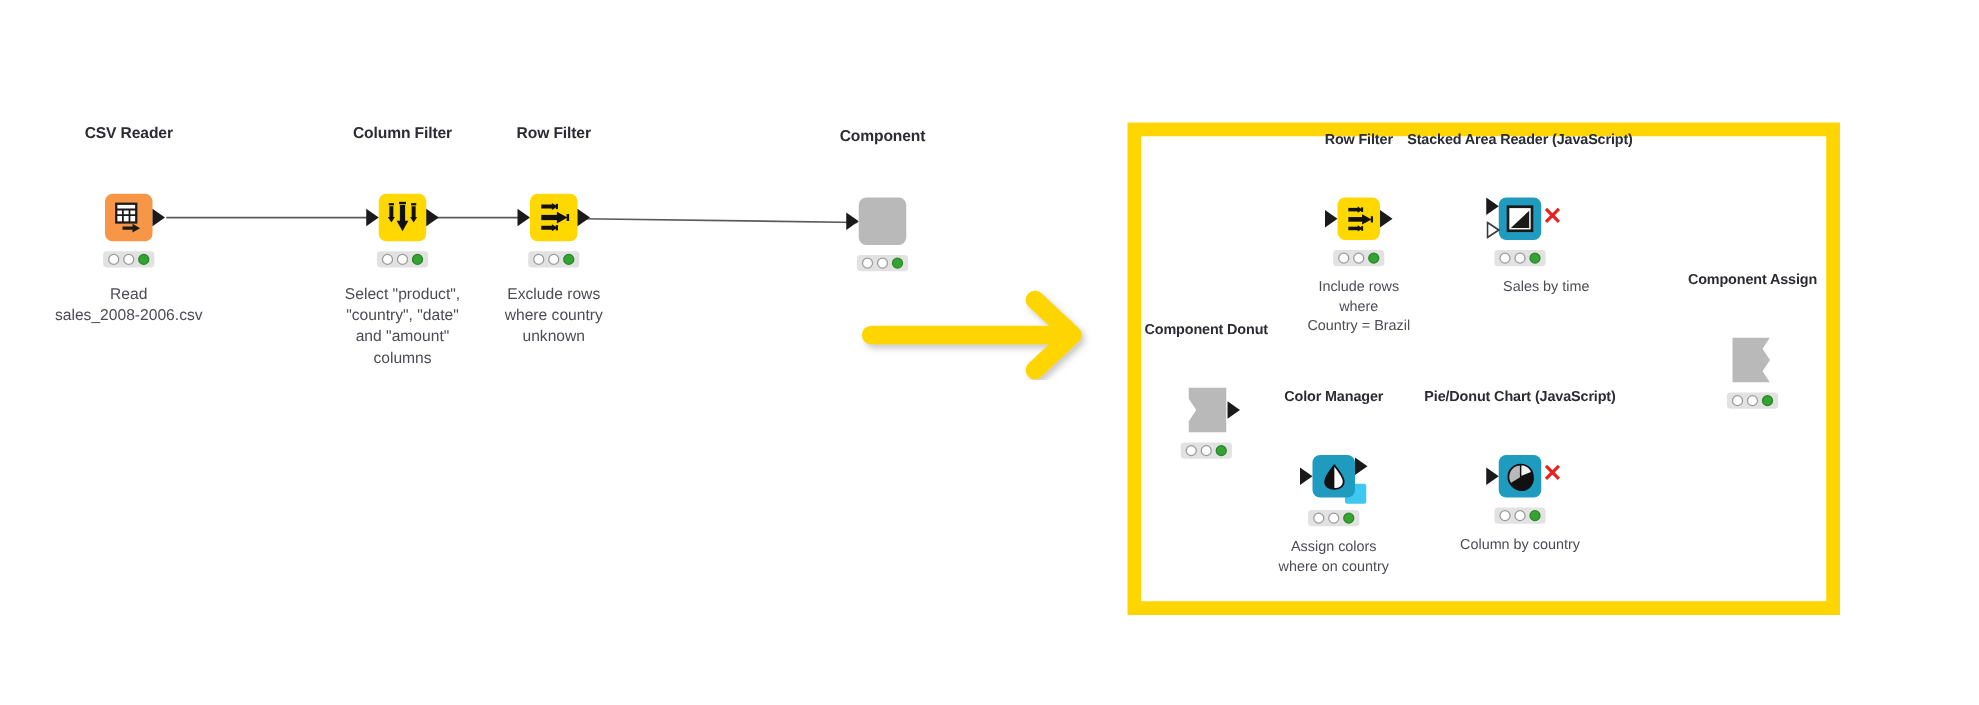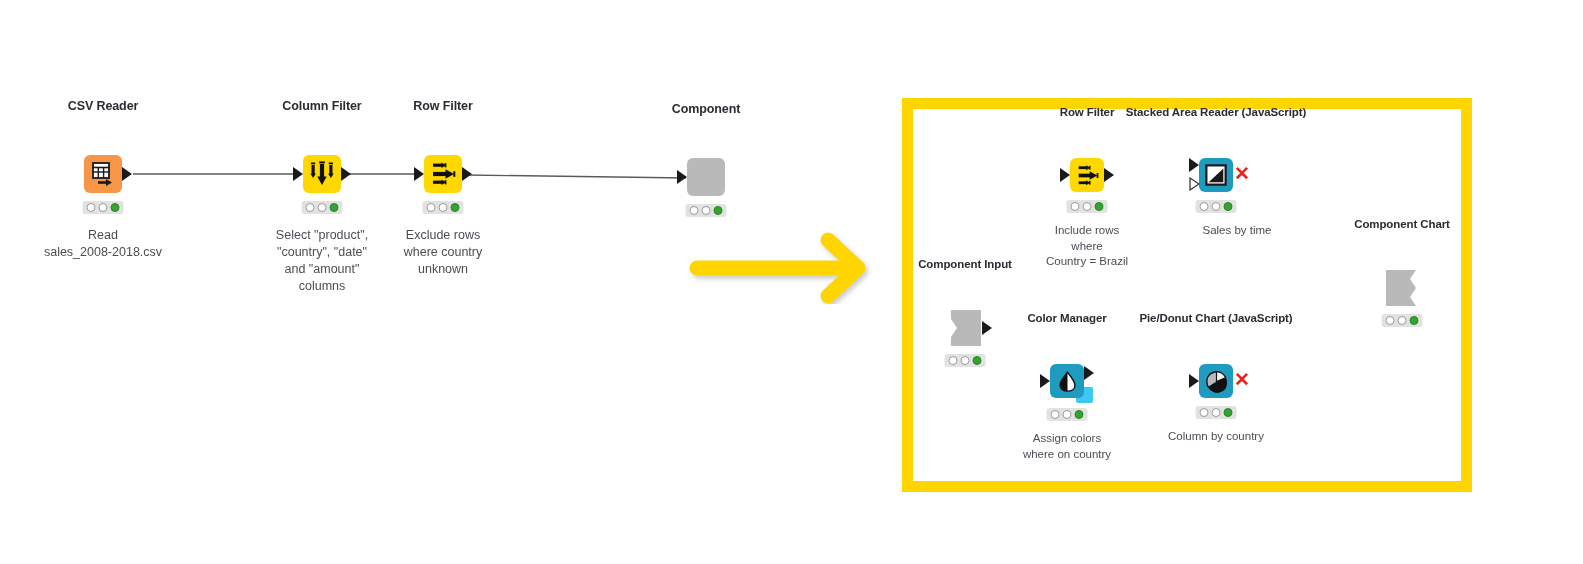--- a/index.html
+++ b/index.html
@@ -187,21 +187,21 @@
         </svg>
       </div>
     </div>
     <div class="port" style="left:19px; top:12px;"></div>
     <div class="status" style="top:46px;">
       <span class="lamp off"></span>
       <span class="lamp off"></span>
       <span class="lamp green"></span>
     </div>
     <div class="node-desc" style="top:72px;">Read
-sales_2008-2018.csv</div>
+sales_2008-2006.csv</div>
   </div>
 
   <div class="node" style="left:322px; top:155px;">
     <div class="node-title">Column Filter</div>
     <div class="node-box yellow">
       <div class="node-icon">
         <svg width="26" height="26" viewBox="0 0 26 26" xmlns="http://www.w3.org/2000/svg">
           <g fill="#111111">
             <rect x="2.5" y="4" width="3.2" height="9.5"></rect>
             <path d="M 1.3,12.5 L 6.9,12.5 L 4.1,17 Z"></path>
@@ -281,21 +281,21 @@
       <g filter="url(#shadow)" fill="none" stroke="#ffd500" stroke-width="15" stroke-linecap="round" stroke-linejoin="round">
         <line x1="9" y1="36" x2="168" y2="36"></line>
         <polyline points="140,8 170,36 140,64"></polyline>
       </g>
     </svg>
   </div>
 
   <div id="panel-frame"></div>
 
   <div class="node" style="left:965px; top:310px;">
-    <div class="node-title small" style="bottom:40px;">Component Input</div>
+    <div class="node-title small" style="bottom:40px;">Component Donut</div>
     <div style="position:absolute; left:50%; top:0; transform:translateX(-50%); width:36px; height:36px;">
       <svg width="36" height="36" viewBox="0 0 36 36" xmlns="http://www.w3.org/2000/svg">
         <path d="M 4,0 L 34,0 L 34,36 L 4,36 L 4,27 L 10,18 L 4,9 Z" fill="#b9b9b9"></path>
       </svg>
     </div>
     <div class="port" style="left:17px; top:11px;"></div>
     <div class="status" style="top:44px;">
       <span class="lamp off"></span>
       <span class="lamp off"></span>
       <span class="lamp green"></span>
@@ -399,21 +399,21 @@
     <div class="redx" style="left:18px; top:6px;">✕</div>
     <div class="status" style="top:42px;">
       <span class="lamp off"></span>
       <span class="lamp off"></span>
       <span class="lamp green"></span>
     </div>
     <div class="node-desc small" style="top:65px;">Column by country</div>
   </div>
 
   <div class="node" style="left:1402px; top:270px;">
-    <div class="node-title small" style="bottom:40px;">Component Chart</div>
+    <div class="node-title small" style="bottom:40px;">Component Assign</div>
     <div style="position:absolute; left:50%; top:0; transform:translateX(-50%); width:36px; height:36px;">
       <svg width="36" height="36" viewBox="0 0 36 36" xmlns="http://www.w3.org/2000/svg">
         <path d="M 2,0 L 32,0 L 26,9 L 32,18 L 26,27 L 32,36 L 2,36 Z" fill="#b9b9b9"></path>
       </svg>
     </div>
     <div class="status" style="top:44px;">
       <span class="lamp off"></span>
       <span class="lamp off"></span>
       <span class="lamp green"></span>
     </div>

